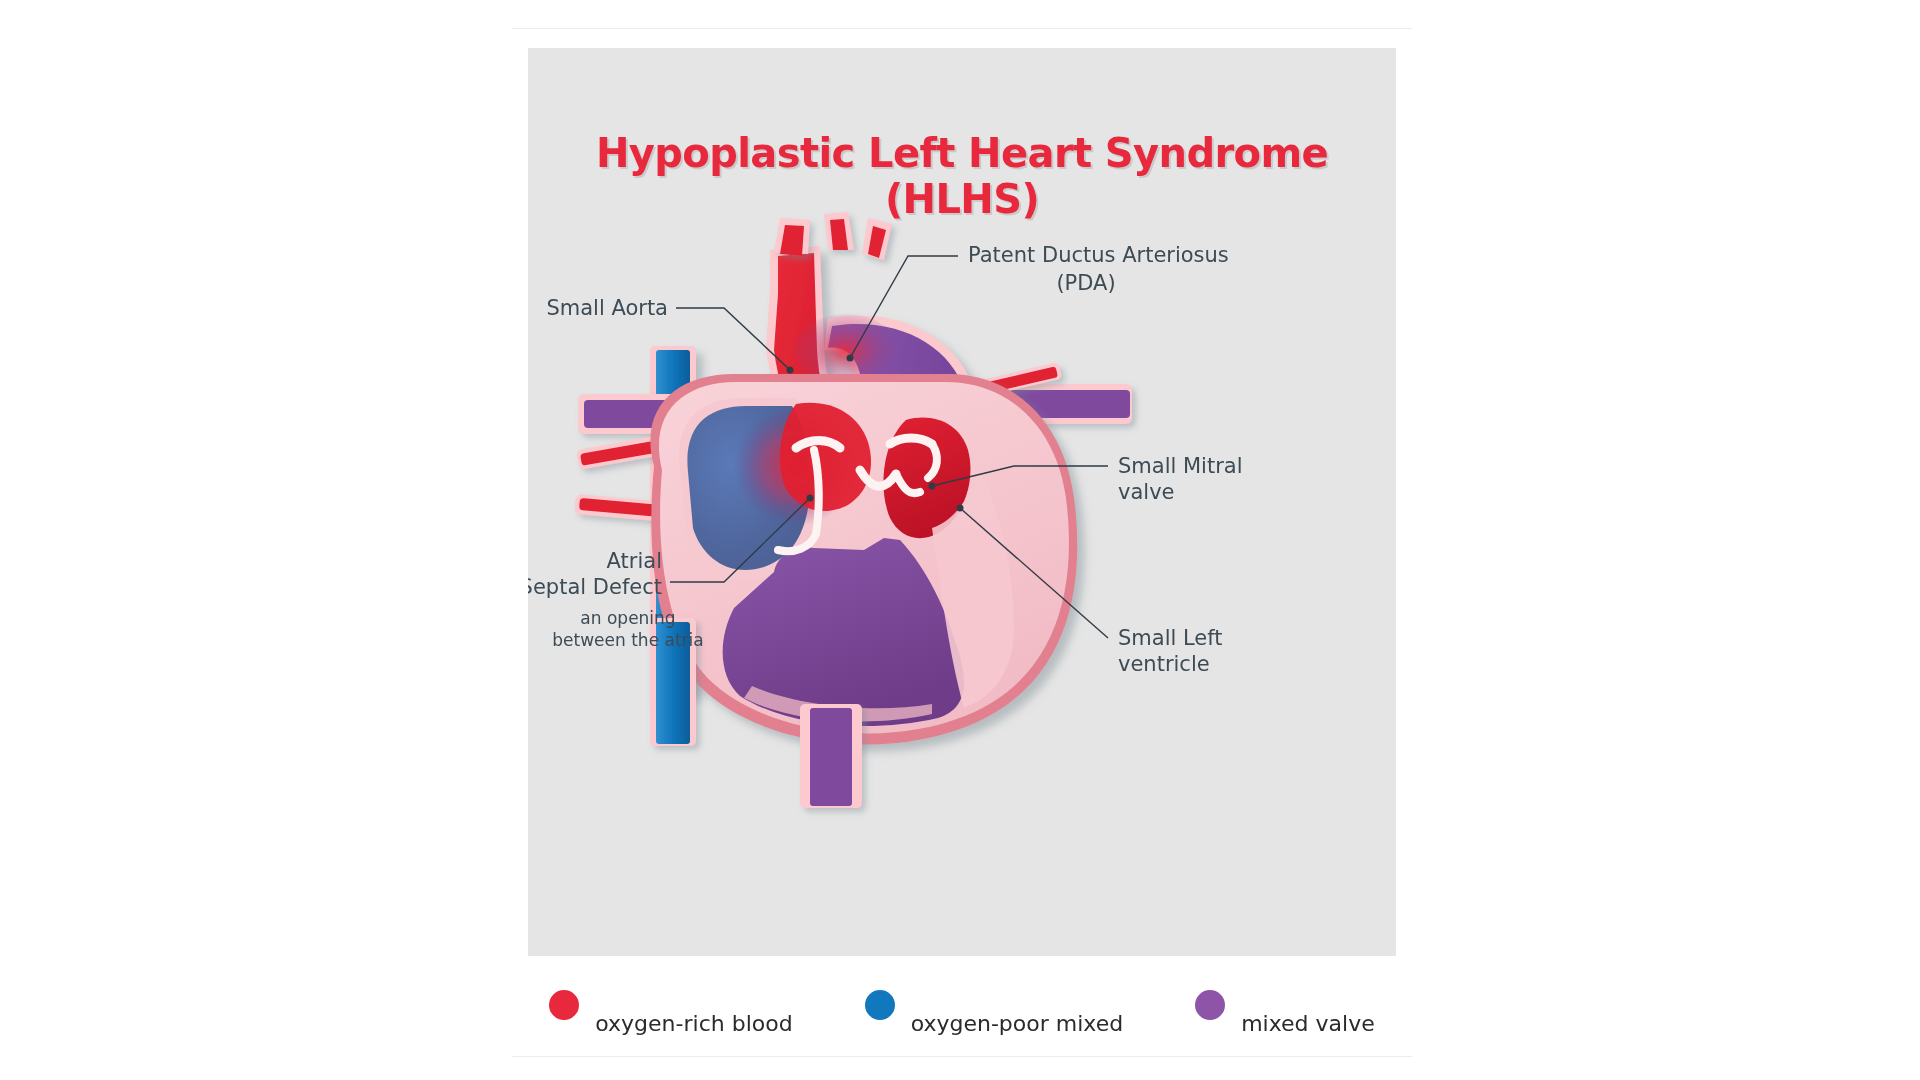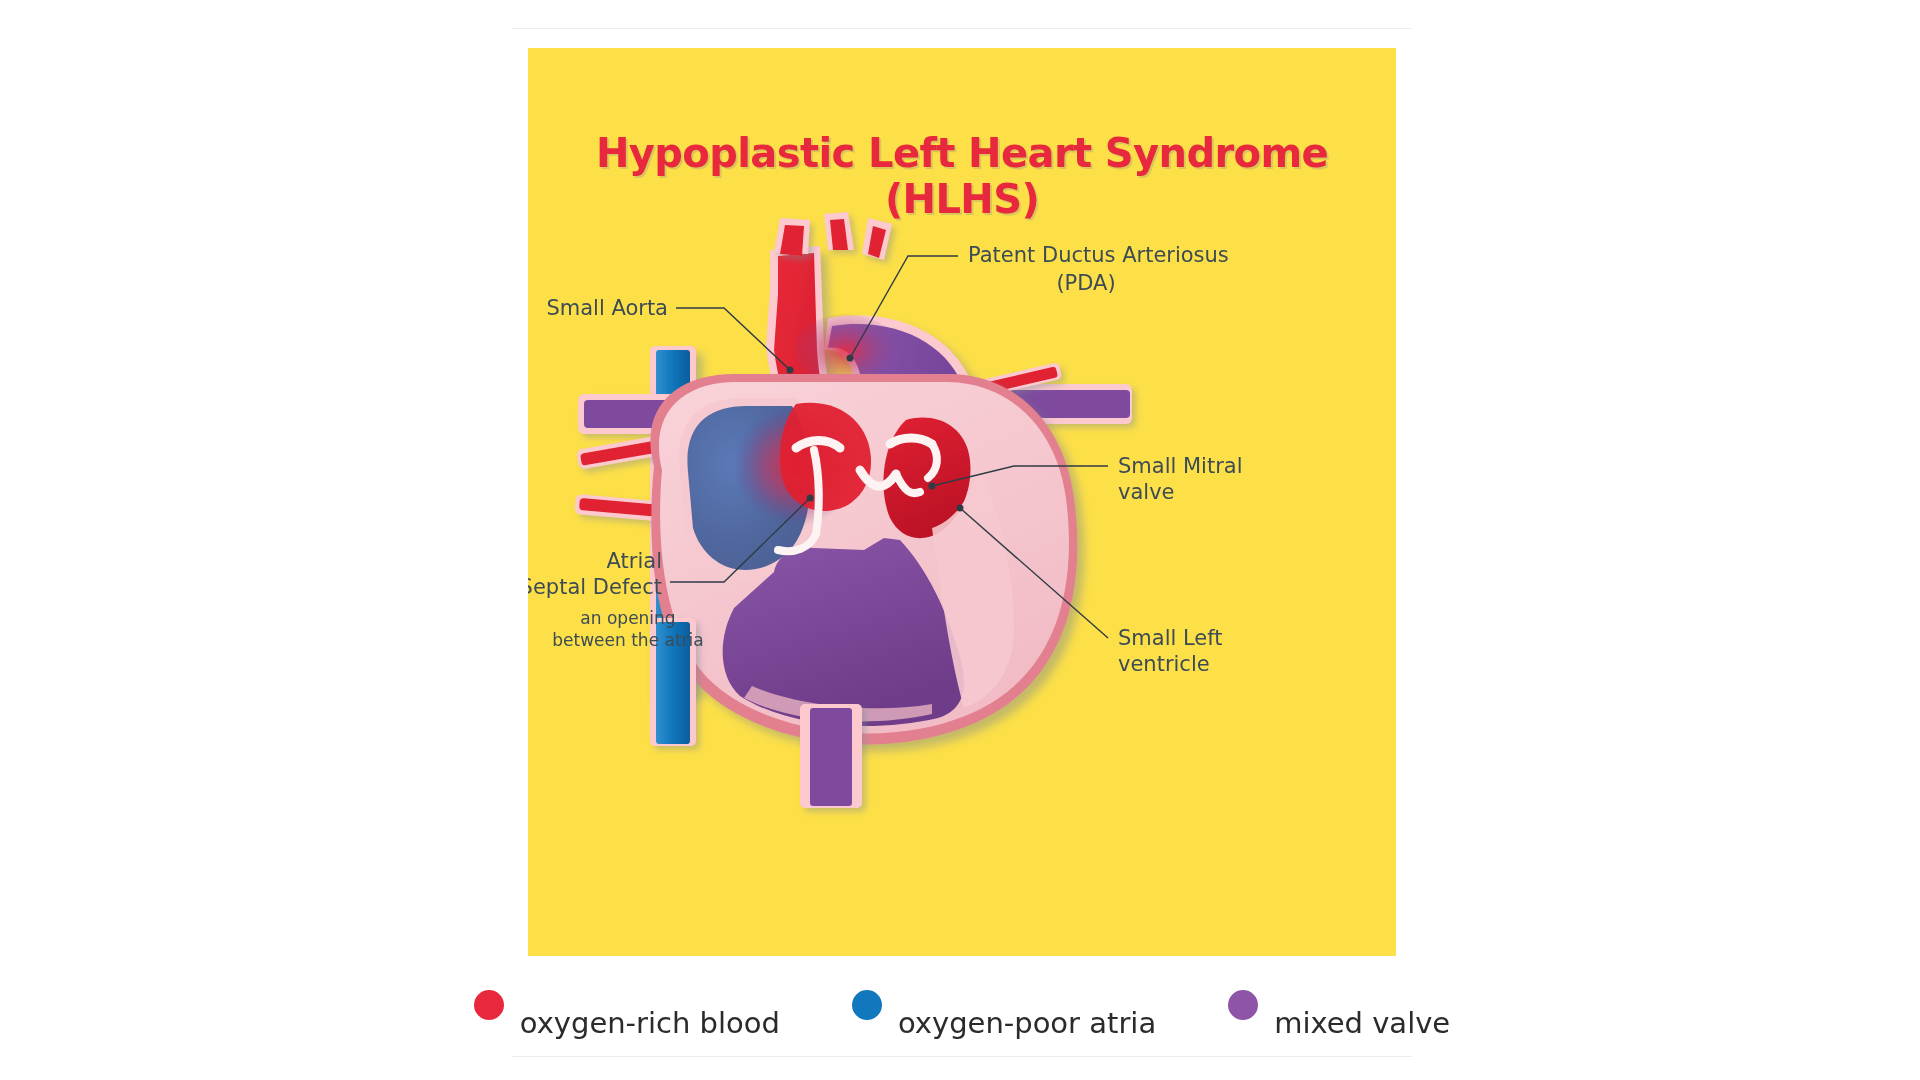--- a/index.html
+++ b/index.html
@@ -12,21 +12,21 @@
   }
   .page{position:absolute;left:0;top:0;width:1920px;height:1080px;}
 
   .rule{position:absolute;left:512px;width:900px;height:1px;background:#ececec;}
   .rule-top{top:28px;}
   .rule-bottom{top:1056px;}
 
   .panel{
     position:absolute;left:528px;top:48px;
     width:868px;height:908px;
-    background:#fde047;
+    background:#e5e5e5;
   }
 
   .title{
     position:absolute;left:0;top:82px;width:868px;
     text-align:center;
     font-family:"DejaVu Sans", sans-serif;
     font-weight:700;
     font-size:40px;
     letter-spacing:-0.6px;
     color:#e8283c;
@@ -36,21 +36,21 @@
   .figure{position:absolute;left:0;top:150px;width:868px;height:720px;}
   .figure svg{display:block;}
 
   .legend{
     position:absolute;left:528px;top:975px;width:868px;height:60px;
     display:flex;align-items:center;justify-content:center;gap:72px;
   }
   .legend-item{display:flex;align-items:center;gap:16px;}
   .legend-dot{width:30px;height:30px;border-radius:50%;flex:none;}
   .legend-label{
-    font-size:29px;color:#2b2b2b;
+    font-size:22px;color:#2b2b2b;
     font-family:"DejaVu Sans", sans-serif;
     white-space:nowrap;
     margin-top:36px;
   }
 
   
   .cal{font-family:"DejaVu Sans", sans-serif;fill:#3d4b55;font-size:21px;}
   .cal-sub{font-family:"DejaVu Sans", sans-serif;fill:#3d4b55;font-size:17px;}
   .leader{stroke:#2f3b45;stroke-width:1.4;fill:none;}
 </style>
@@ -304,21 +304,21 @@
     </div>
   </div>
 
   <div class="legend">
     <div class="legend-item">
       <span class="legend-dot" style="background:#e8283c"></span>
       <span class="legend-label">oxygen-rich blood</span>
     </div>
     <div class="legend-item">
       <span class="legend-dot" style="background:#1278be"></span>
-      <span class="legend-label">oxygen-poor atria</span>
+      <span class="legend-label">oxygen-poor mixed</span>
     </div>
     <div class="legend-item">
       <span class="legend-dot" style="background:#8d54a8"></span>
       <span class="legend-label">mixed valve</span>
     </div>
   </div>
 
 </div>
 
 </body></html>

